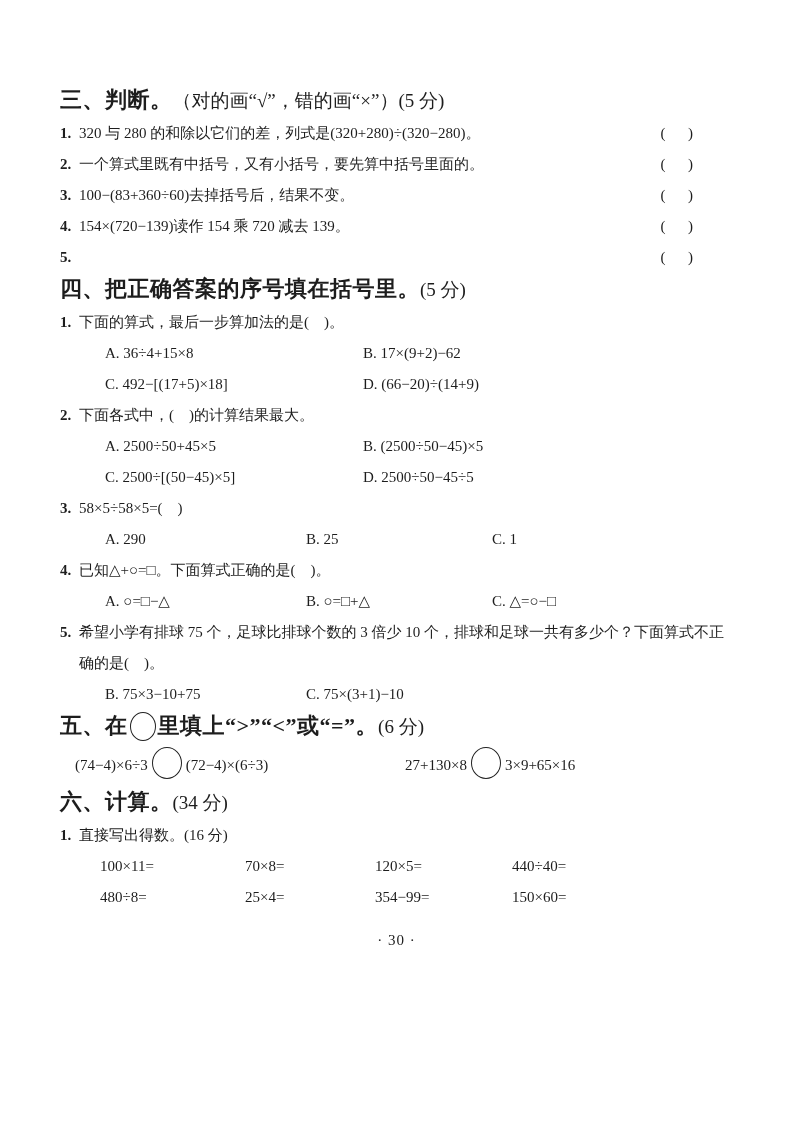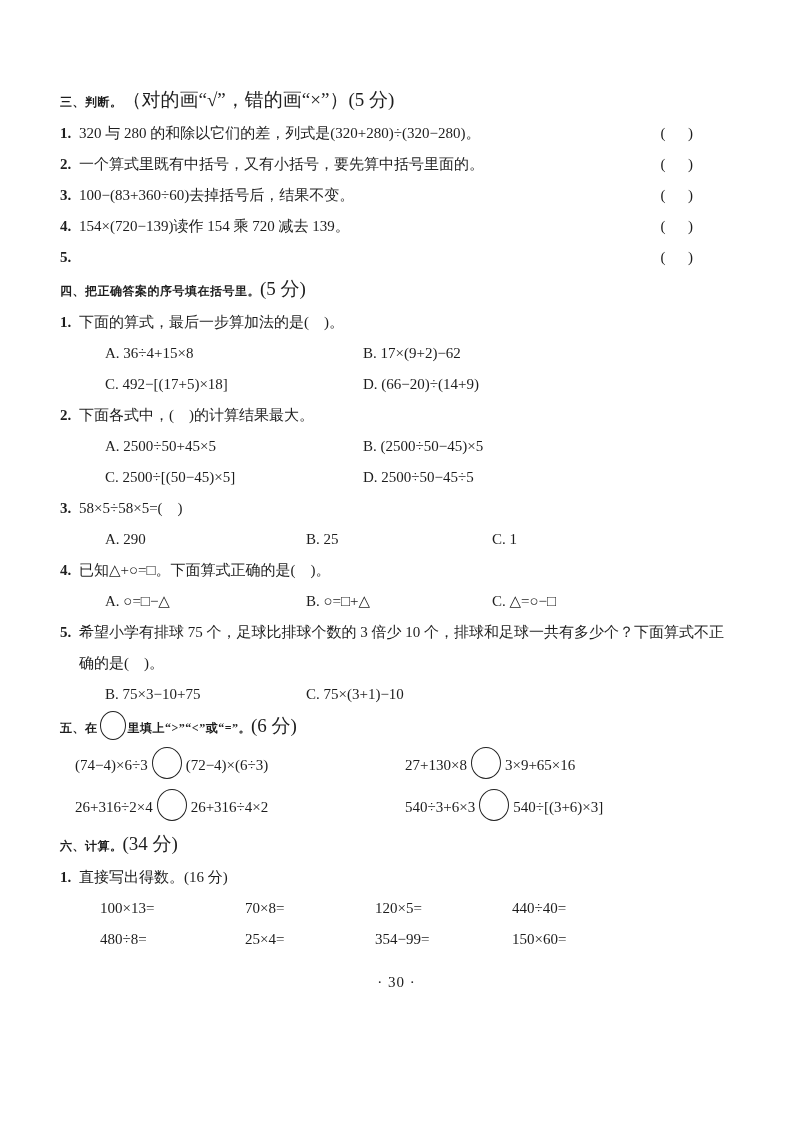--- a/index.html
+++ b/index.html
@@ -5,21 +5,21 @@
   * { margin:0; padding:0; box-sizing:border-box; }
   html,body { background:#ffffff; }
   .page {
     width:793px; height:1122px; background:#ffffff; position:relative;
     font-family:"Liberation Serif","DejaVu Serif","DejaVu Sans",serif;
     color:#1d1d1d; font-size:15px; overflow:hidden;
   }
   .content { padding:84px 60px 0 60px; }
 
   .sec-header { line-height:31px; white-space:pre-wrap; }
-  .sec-title { font-weight:700; font-size:12px; letter-spacing:0.5px; }
+  .sec-title { font-weight:700; font-size:22px; letter-spacing:0.5px; }
   .sec-sub { font-size:19px; }
 
   .q-item { display:flex; line-height:31px; }
   .q-num { font-weight:700; flex:0 0 19px; }
   .q-body { flex:1; white-space:pre-wrap; }
 
   .j-bracket { white-space:pre; margin-left:auto; padding-right:40px; flex:0 0 auto; }
 
   .opts2 { display:grid; grid-template-columns:258px auto; justify-content:start; padding-left:45px; line-height:31px; }
   .opts3 { display:grid; grid-template-columns:185px 170px auto; justify-content:start; padding-left:45px; line-height:31px;gap:16px; }
@@ -143,36 +143,32 @@
       </div>
     </div>
 
     <div>
       <div class="sec-header"><span class="sec-title"><span>五、在</span><span class="circle hdr-circle"></span><span>里填上“&gt;”“&lt;”或“=”。</span></span><span class="sec-sub">(6 分)</span></div>
 
       <div class="cmp-row">
         <span class="cmp-cell"><span>(74−4)×6÷3</span><span class="circle"></span><span>(72−4)×(6÷3)</span></span>
         <span class="cmp-cell"><span>27+130×8</span><span class="circle"></span><span>3×9+65×16</span></span>
       </div>
-      <div class="cmp-row">
-        <span class="cmp-cell"><span>26+316÷2×4</span><span class="circle"></span><span>26+316÷4×2</span></span>
-        <span class="cmp-cell"><span>540÷3+6×3</span><span class="circle"></span><span>540÷[(3+6)×3]</span></span>
-      </div>
     </div>
 
     <div>
       <div class="sec-header"><span class="sec-title">六、计算。</span><span class="sec-sub">(34 分)</span></div>
 
       <div class="q-item">
         <span class="q-num">1.</span>
         <span class="q-body">直接写出得数。(16 分)</span>
       </div>
 
       <div class="calc-row">
-        <span class="calc-cell">100×13=</span>
+        <span class="calc-cell">100×11=</span>
         <span class="calc-cell">70×8=</span>
         <span class="calc-cell">120×5=</span>
         <span class="calc-cell">440÷40=</span>
       </div>
       <div class="calc-row">
         <span class="calc-cell">480÷8=</span>
         <span class="calc-cell">25×4=</span>
         <span class="calc-cell">354−99=</span>
         <span class="calc-cell">150×60=</span>
       </div>

